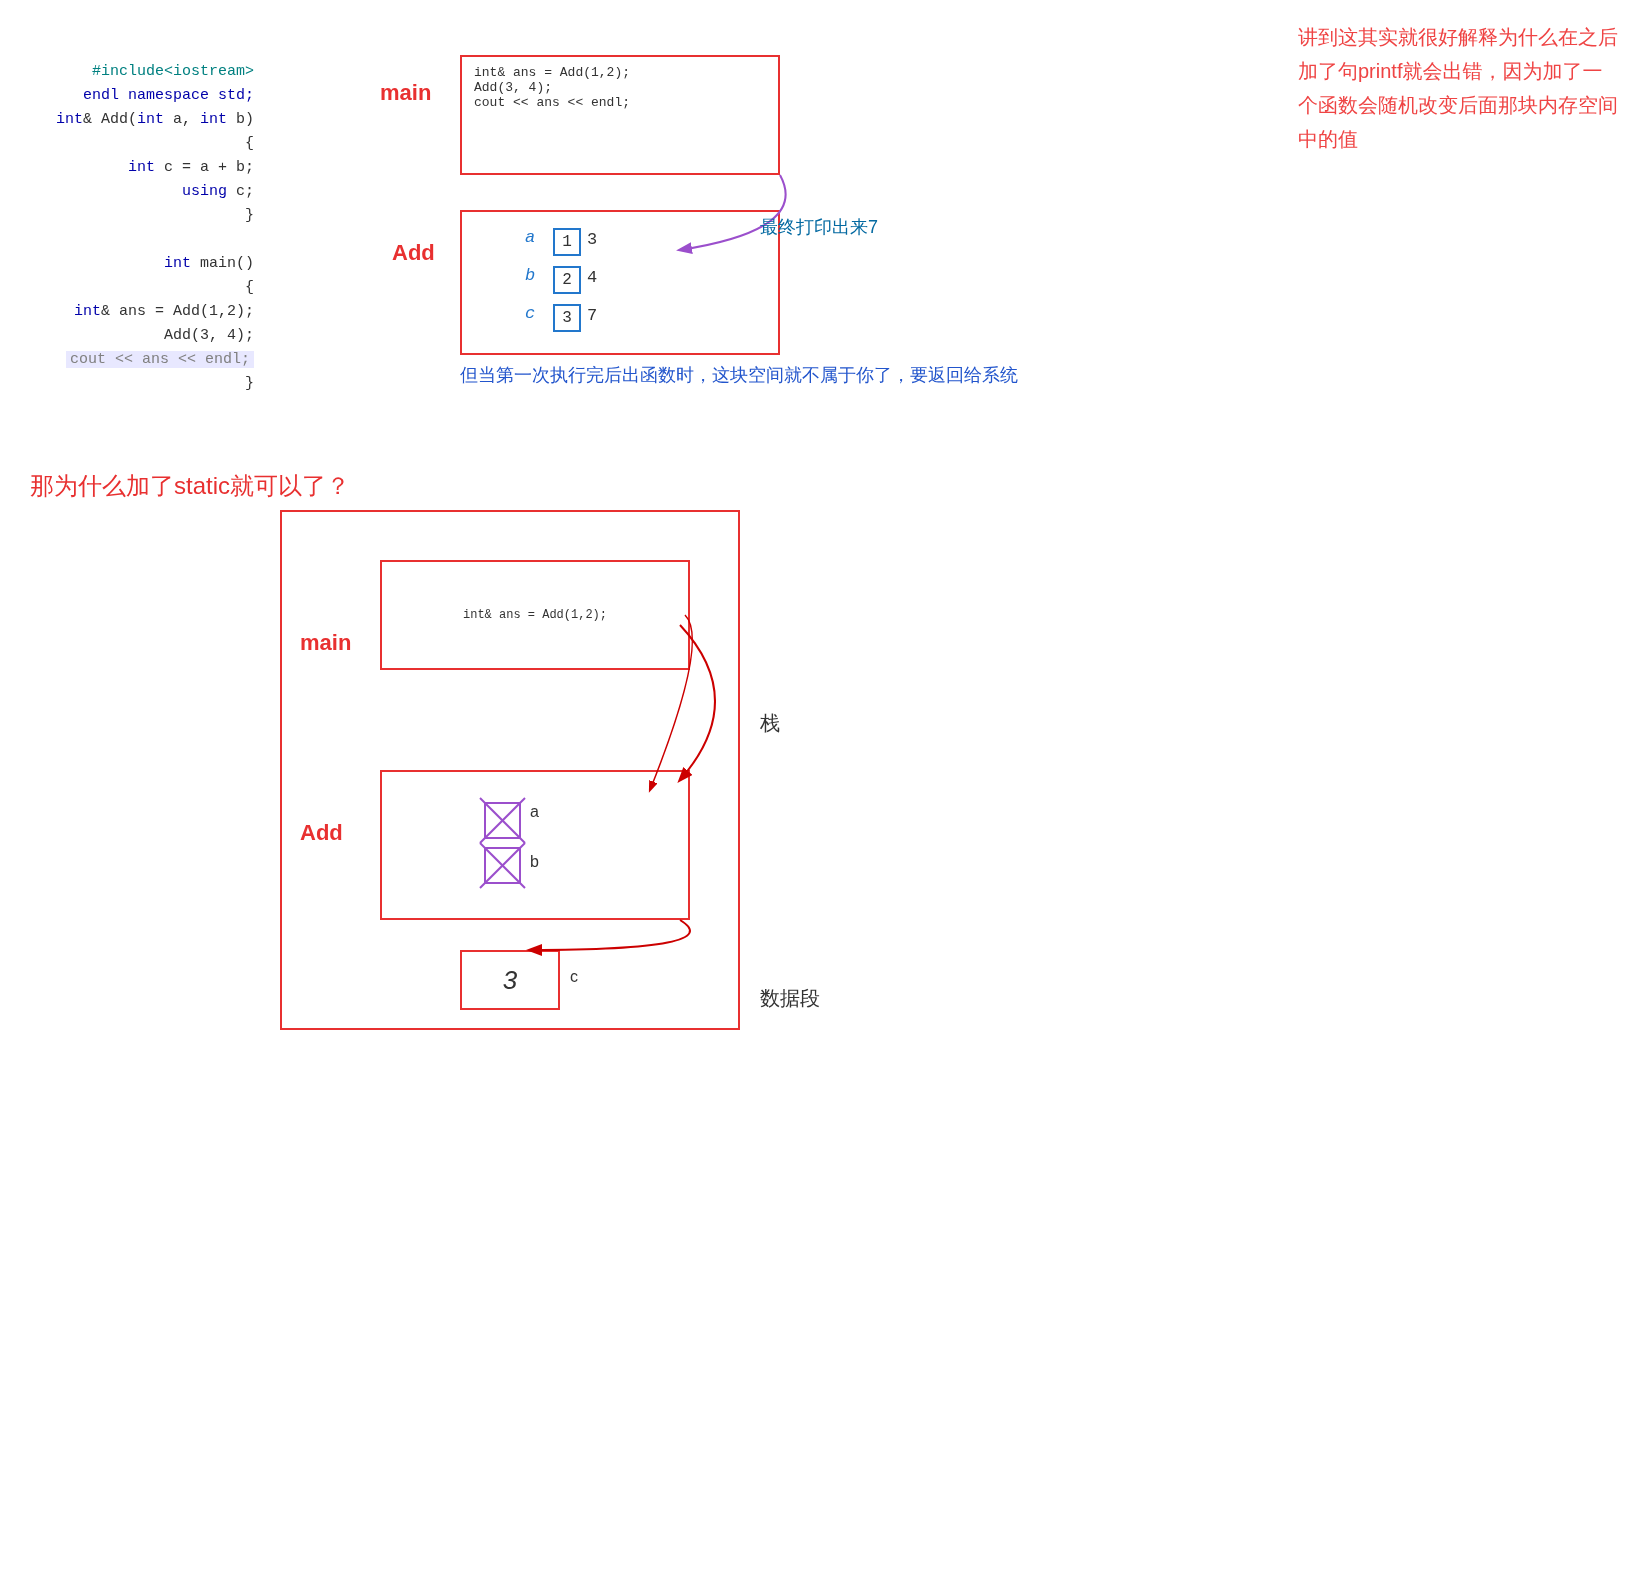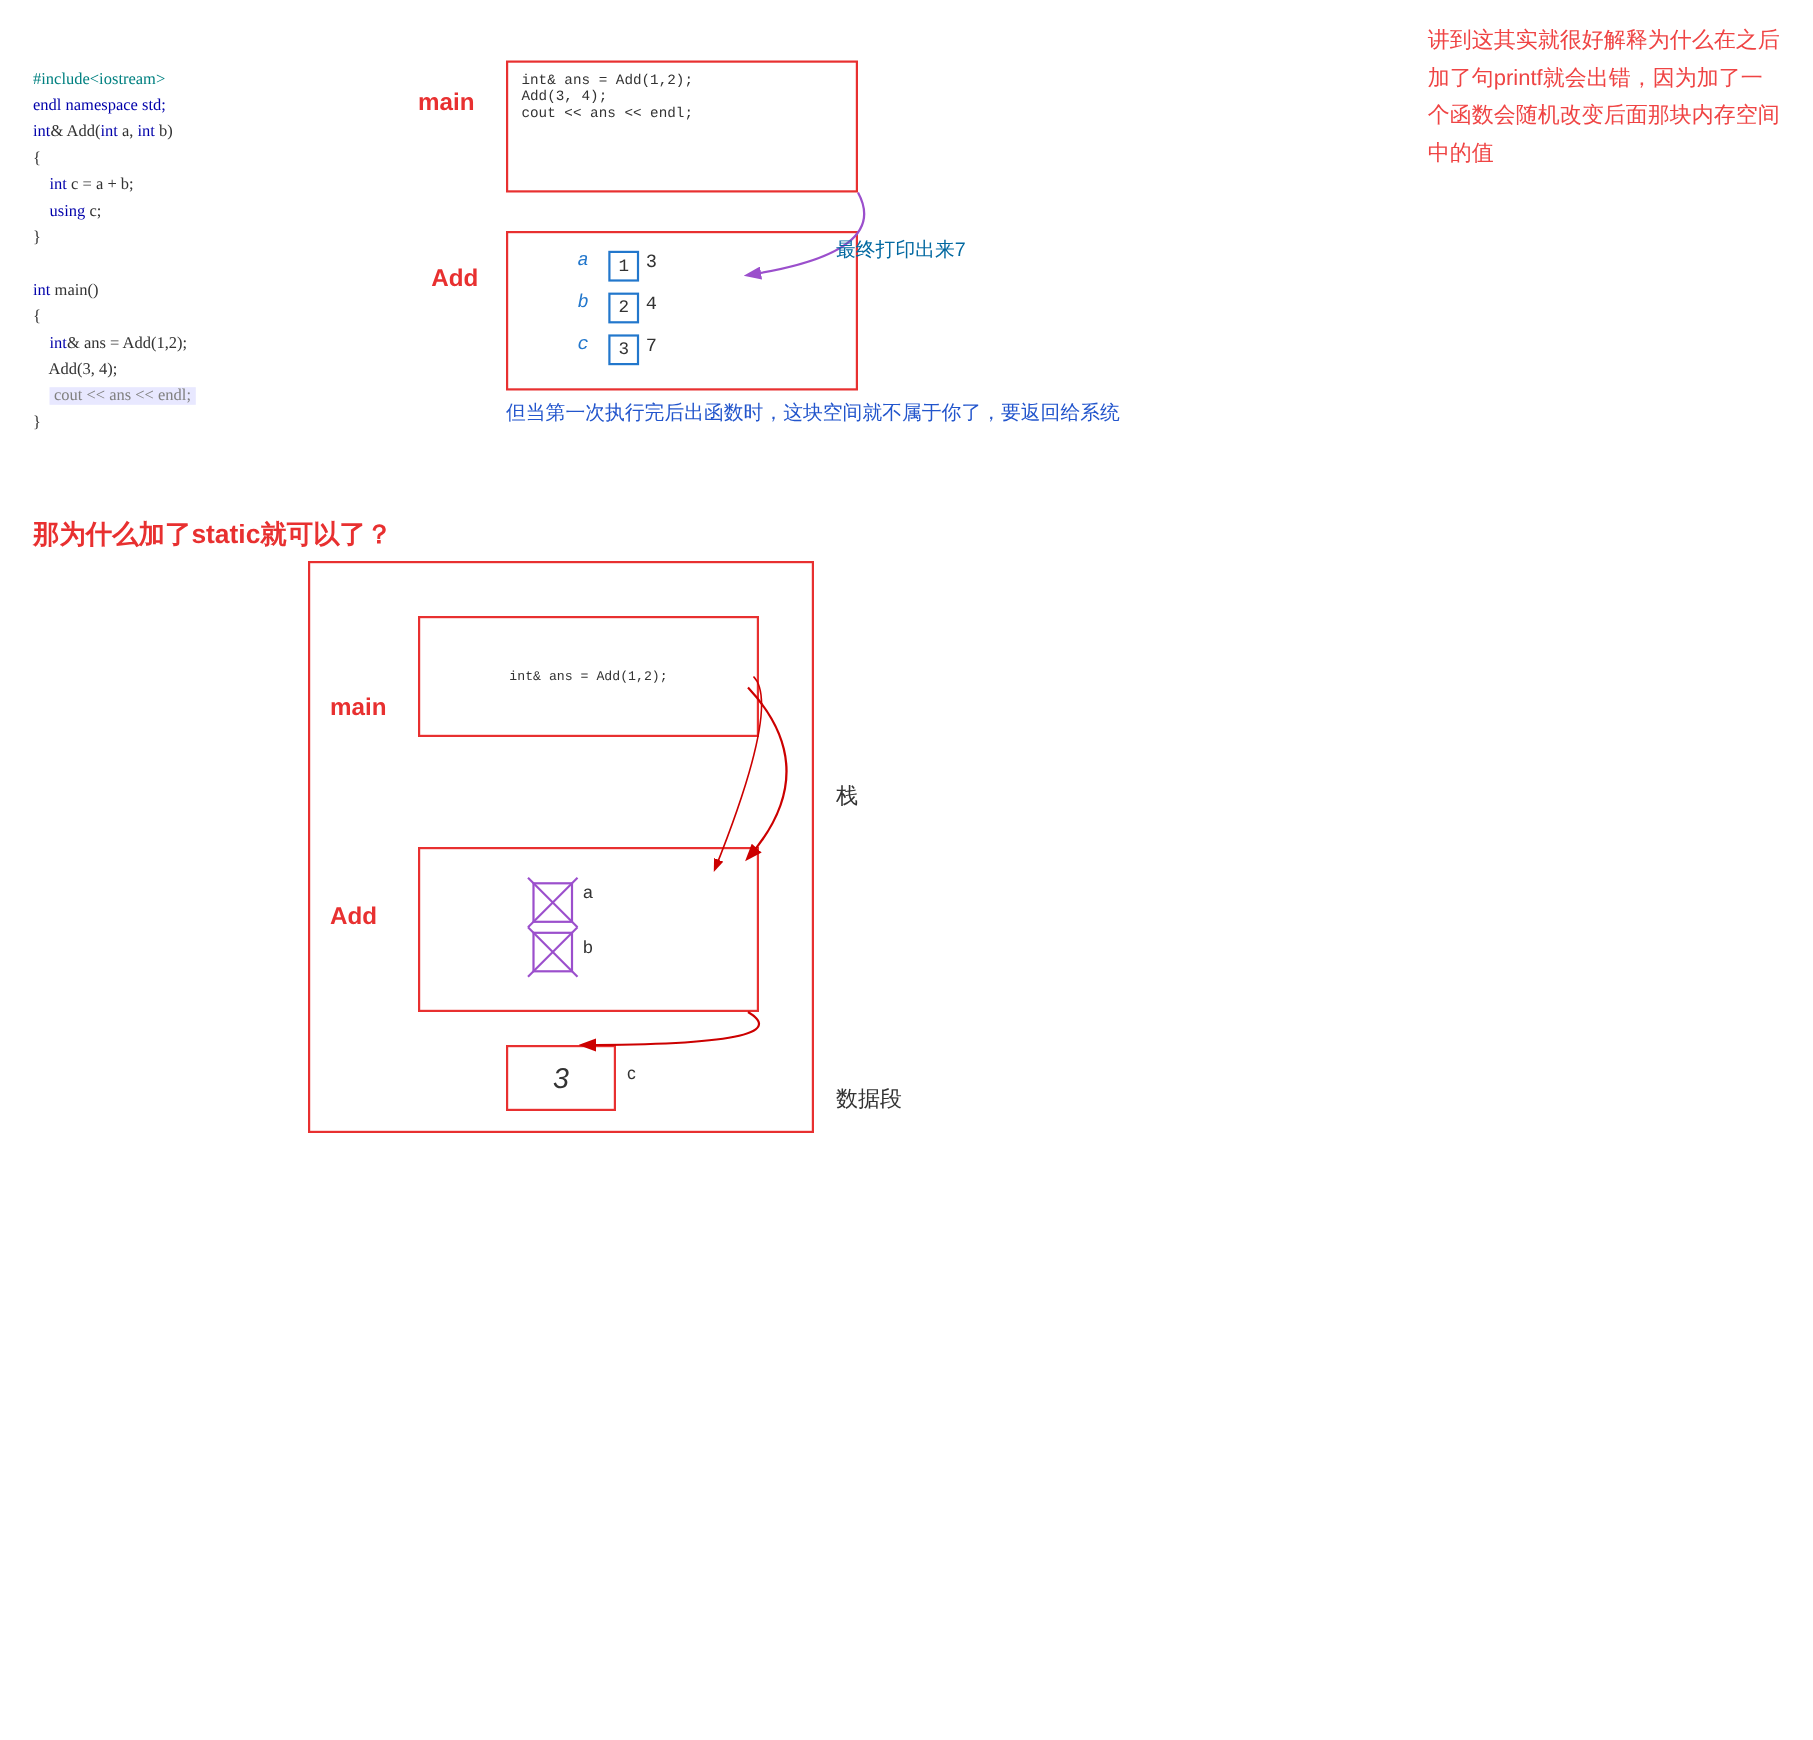--- a/index.html
+++ b/index.html
@@ -10,24 +10,25 @@
       font-family: 'SimSun', 'Microsoft YaHei', Arial, sans-serif;
       position: relative;
       overflow-x: hidden;
     }
 
     
     .code-panel {
       position: absolute;
       left: 30px;
       top: 60px;
-      font-family: Liberation Serif, serif;
+      font-family: Liberation Mono, monospace;
       font-size: 15px;
       line-height: 1.6;
       color: #333;
+      text-align: right;
     }
     .code-line { white-space: pre; }
 
     
     .explain-right {
       position: absolute;
       right: 30px;
       top: 20px;
       width: 320px;
       color: #ef4444;
@@ -112,21 +113,21 @@
       line-height: 1.7;
     }
 
     
     .section-heading {
       position: absolute;
       left: 30px;
       top: 470px;
       color: #e83030;
       font-size: 24px;
-      font-weight: bold;
+      font-weight: normal;
     }
 
     
     .big-diagram {
       position: absolute;
       left: 280px;
       top: 510px;
       width: 460px;
       height: 520px;
       border: 2px solid #e83030;

